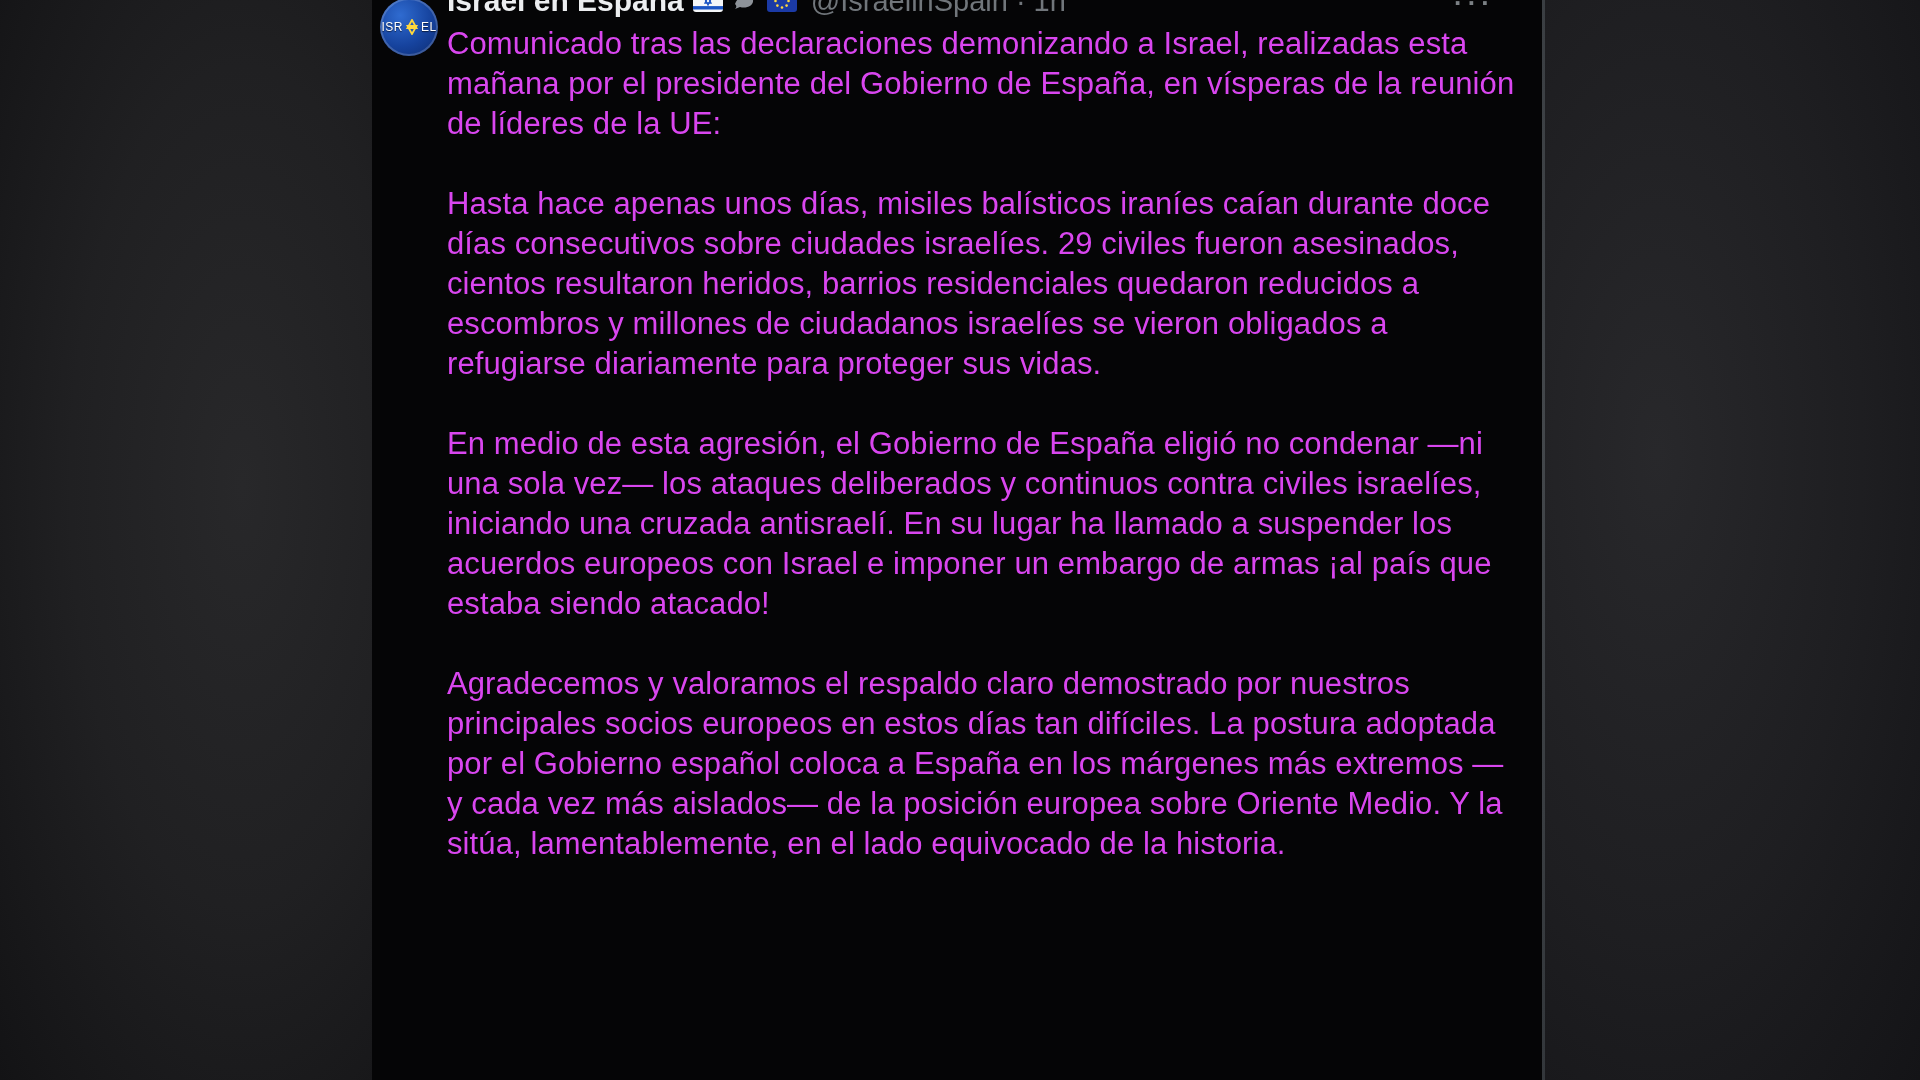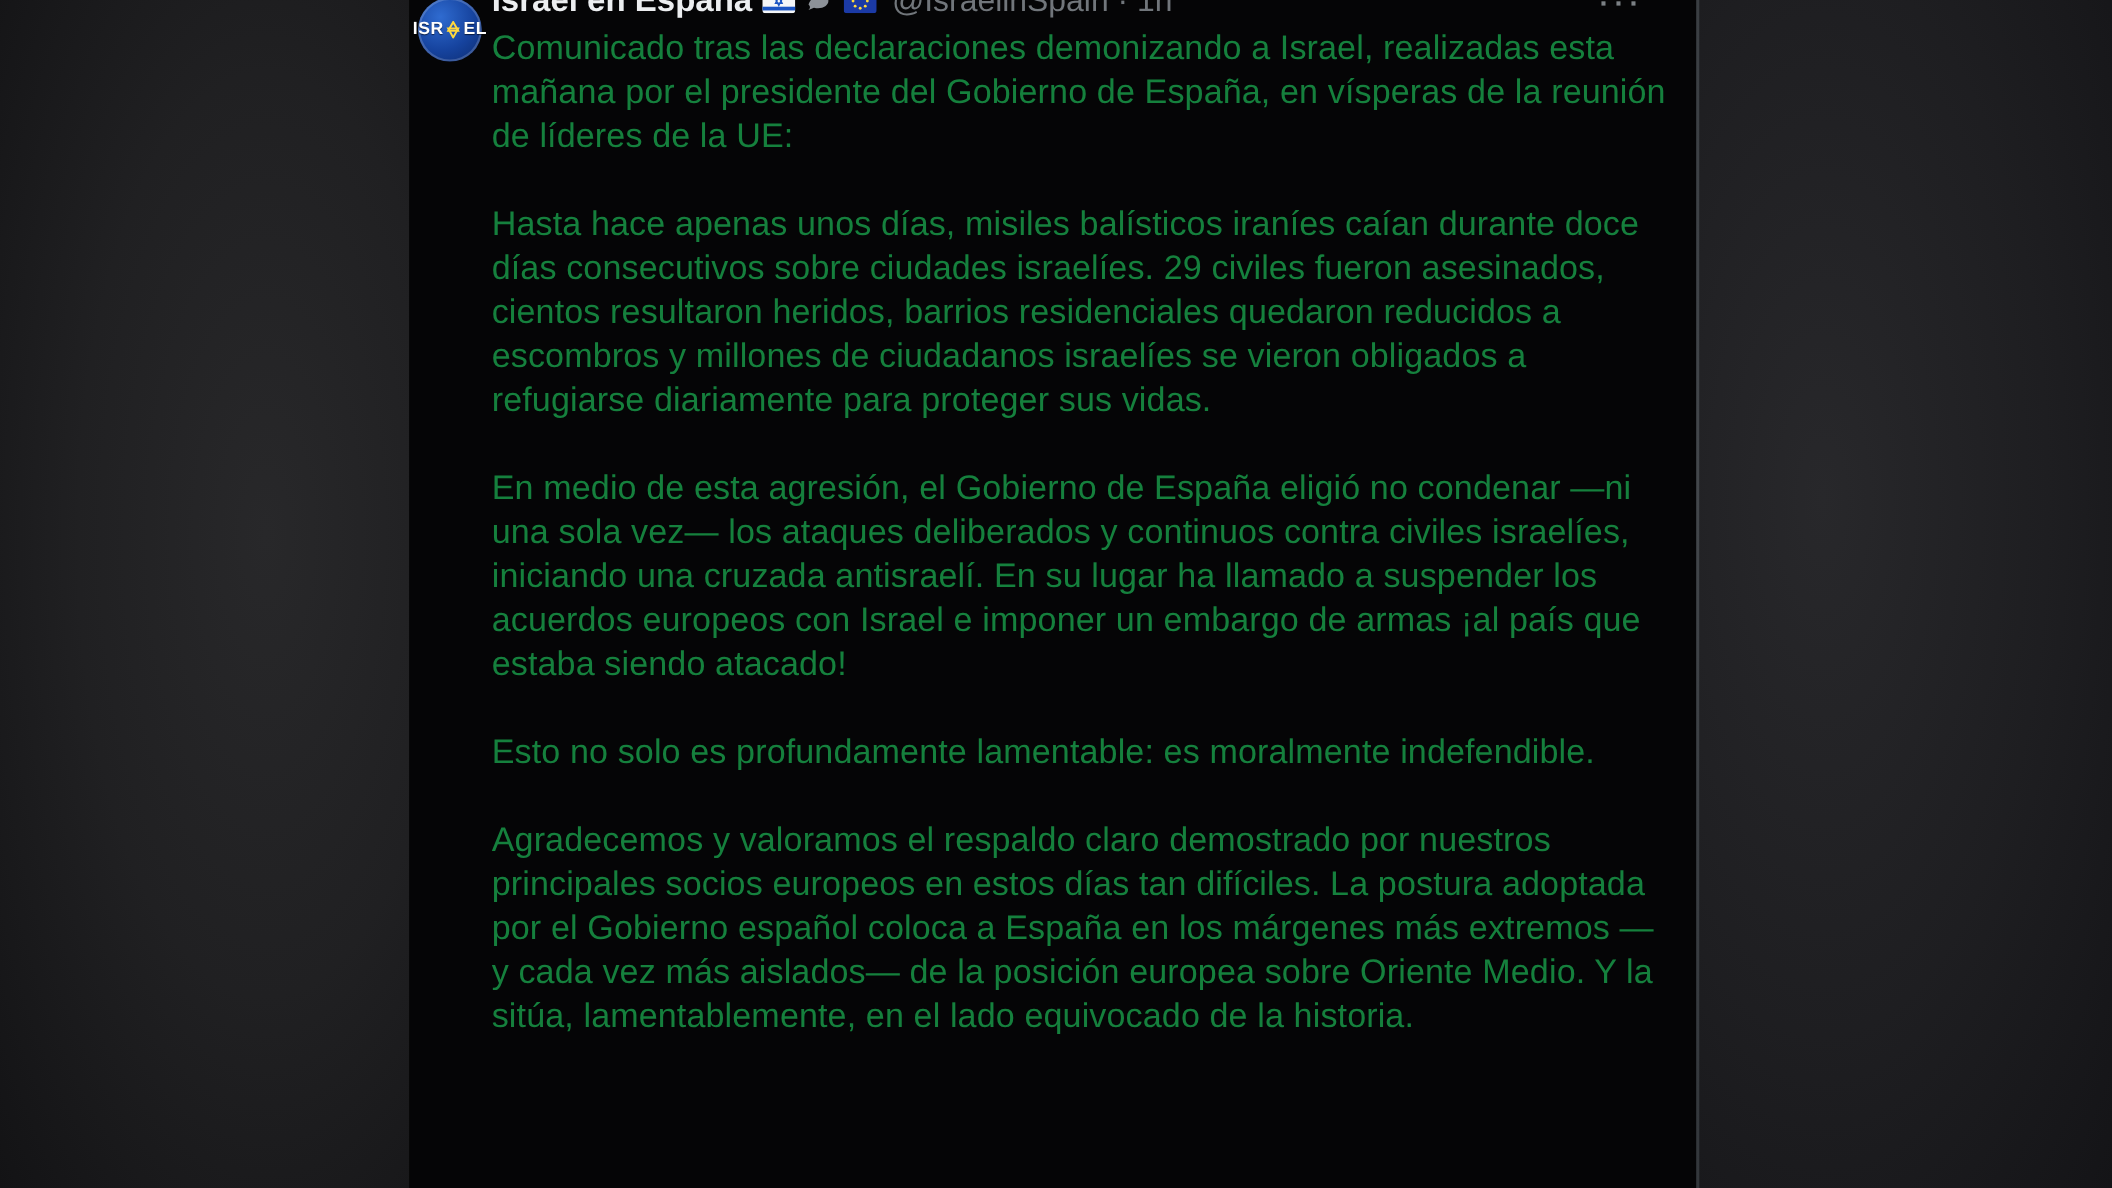--- a/index.html
+++ b/index.html
@@ -57,22 +57,22 @@
     border-radius: 50%;
     background: radial-gradient(circle at 35% 30%, #2f6bd0 0%, #16439e 55%, #0c2a6e 100%);
     display: flex;
     align-items: center;
     justify-content: center;
     gap: 1px;
     box-shadow: inset 0 0 0 2px rgba(255,255,255,0.18);
   }
   .avatar .avatar-txt {
     color: #ffffff;
-    font-size: 16px;
-    font-weight: 700;
+    font-size: 12px;
+    font-weight: 400;
     letter-spacing: 0.5px;
     text-shadow: 0 1px 1px rgba(0,0,0,0.6);
   }
   .avatar svg { display: block; }
   .header-row {
     position: absolute;
     left: 75px;
     top: -16px;
     width: 1040px;
     display: flex;
@@ -108,21 +108,21 @@
     line-height: 1;
   }
   .tweet-text {
     position: absolute;
     left: 75px;
     top: 24px;
     width: 1068px;
   }
   .tweet-text p {
     margin: 0 0 40px 0;
-    color: #15803d;
+    color: #d946ef;
     font-size: 31px;
     line-height: 40px;
     font-weight: 400;
     letter-spacing: 0.1px;
   }
 </style>
 </head>
 <body>
 
 <div class="stage">
@@ -183,20 +183,19 @@
         <span>@IsraelinSpain</span><span>·</span><span>1h</span>
       </span>
     </div>
 
     <div class="more-button">···</div>
 
     <div class="tweet-text">
       <p>Comunicado tras las declaraciones demonizando a Israel, realizadas esta mañana por el presidente del Gobierno de España, en vísperas de la reunión de líderes de la UE:</p>
       <p>Hasta hace apenas unos días, misiles balísticos iraníes caían durante doce días consecutivos sobre ciudades israelíes. 29 civiles fueron asesinados, cientos resultaron heridos, barrios residenciales quedaron reducidos a escombros y millones de ciudadanos israelíes se vieron obligados a refugiarse diariamente para proteger sus vidas.</p>
       <p>En medio de esta agresión, el Gobierno de España eligió no condenar —ni una sola vez— los ataques deliberados y continuos contra civiles israelíes, iniciando una cruzada antisraelí. En su lugar ha llamado a suspender los acuerdos europeos con Israel e imponer un embargo de armas ¡al país que estaba siendo atacado!</p>
-      <p>Esto no solo es profundamente lamentable: es moralmente indefendible.</p>
       <p>Agradecemos y valoramos el respaldo claro demostrado por nuestros principales socios europeos en estos días tan difíciles. La postura adoptada por el Gobierno español coloca a España en los márgenes más extremos —y cada vez más aislados— de la posición europea sobre Oriente Medio. Y la sitúa, lamentablemente, en el lado equivocado de la historia.</p>
     </div>
 
     <div class="card-edge"></div>
   </div>
 
 </div>
 
 </body></html>

